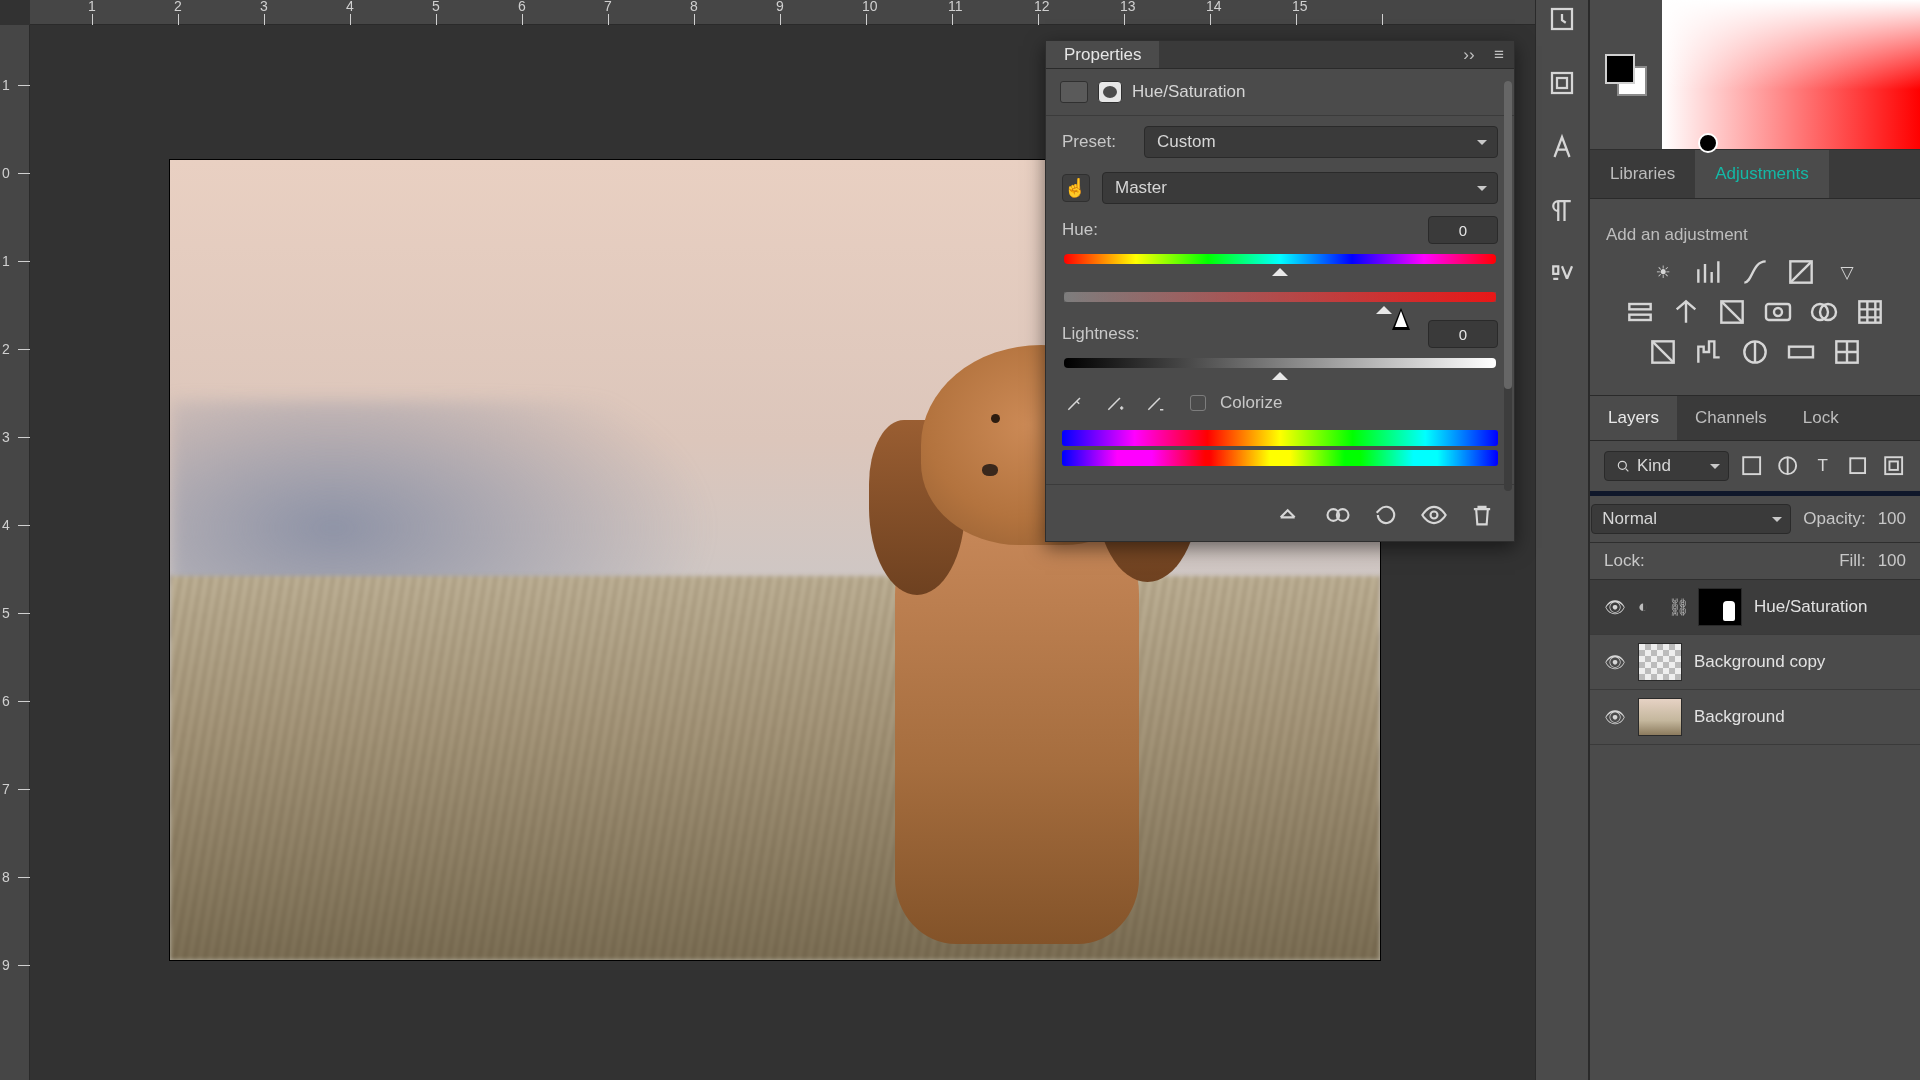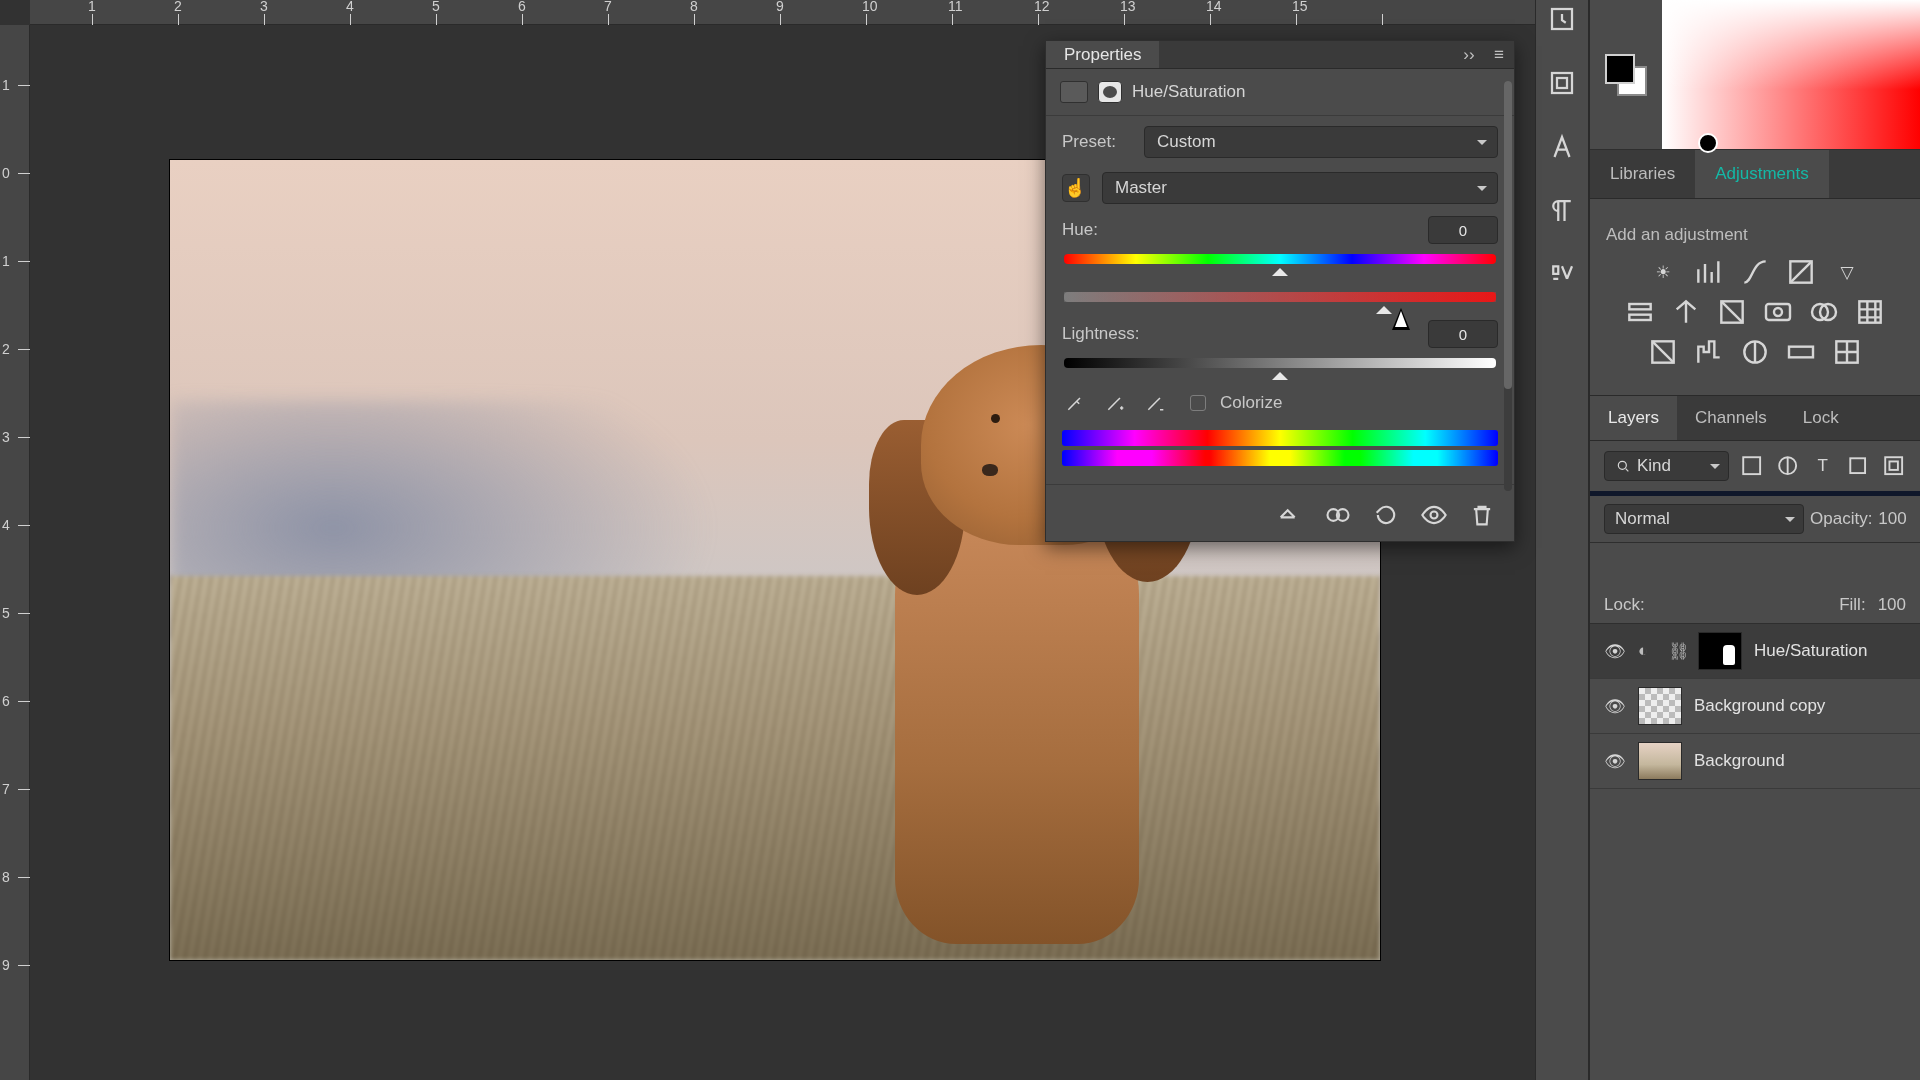--- a/index.html
+++ b/index.html
@@ -139,27 +139,27 @@
 .layer-tabs { display:flex; border-bottom:1px solid #2a2a2a; background:#3a3a3a; }
 .layer-tabs .t { padding: 12px 18px; color:#bdbdbd; }
 .layer-tabs .t.active { background:#4b4b4b; color:#e8e8e8; }
 
 .layer-toolbar { display:flex; align-items:center; gap:10px; padding: 10px 14px; border-bottom:5px solid #0f172a; }
 .kind-sel { display:flex; align-items:center; background:#3a3a3a; border:1px solid #2a2a2a; border-radius:4px;
             padding: 4px 10px; gap:6px; color:#d6d6d6; width:128px; position:relative;}
 .kind-sel::after{ content:""; position:absolute; right:8px; top:12px;
                   border:5px solid transparent; border-top-color:#c8c8c8;}
 .layer-toolbar .mini-ico{ width:26px; height:24px; display:flex; align-items:center; justify-content:center; color:#d6d6d6;}
-.layer-mode { display:flex; align-items:center; gap:6px; padding: 8px 14px; border-bottom:1px solid #2e2e2e;}
+.layer-mode { display:flex; align-items:center; gap:12px; padding: 8px 14px; border-bottom:1px solid #2e2e2e;justify-content:flex-end;}
 .mode-sel { flex:0 0 200px; display:flex; align-items:center; background:#3a3a3a; border:1px solid #2a2a2a;
             border-radius:4px; padding:4px 10px; color:#d6d6d6; position:relative;}
 .mode-sel::after{ content:""; position:absolute; right:8px; top:12px;
                   border:5px solid transparent; border-top-color:#c8c8c8;}
 .layer-mode .op-label{ color:#c8c8c8; }
-.lock-row{ display:flex; align-items:center; gap:12px; padding: 8px 14px; border-bottom:1px solid #2e2e2e; color:#c8c8c8;margin-top:44px;}
+.lock-row{ display:flex; align-items:center; gap:12px; padding: 8px 14px; border-bottom:1px solid #2e2e2e; color:#c8c8c8;}
 
 .layer-list{ flex:1; }
 .layer-row{ display:flex; align-items:center; gap:12px; padding:8px 14px; border-bottom:1px solid #3a3a3a;}
 .layer-row.sel{ background:#3c3c3c; }
 .layer-row .vis{ width:22px; text-align:center; color:#d6d6d6; }
 .layer-row .thumb{ width:44px; height:38px; background:#6b6b6b; border:1px solid #2a2a2a; }
 .layer-row .thumb.mask{ background:#000; position:relative;}
 .layer-row .thumb.mask::after{ content:""; position:absolute; right:6px; bottom:4px; width:12px; height:20px; background:#fff; border-radius:4px 4px 2px 2px;}
 .layer-row .thumb.transparent{ background:
    repeating-conic-gradient(#bbb 0 25%, #eee 0 50%) 0 0/12px 12px;}

